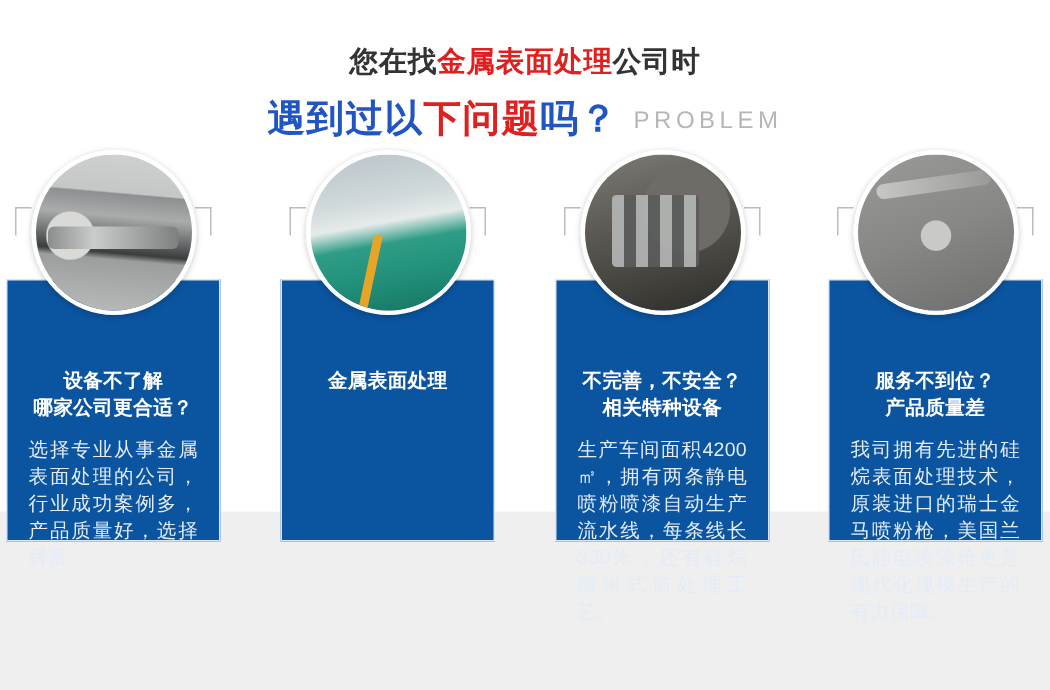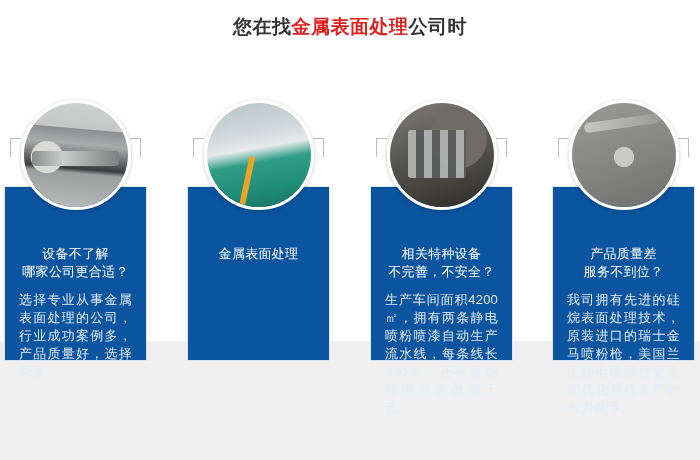--- a/index.html
+++ b/index.html
@@ -13,21 +13,21 @@
 
   
   .grey-band{
     position:absolute;left:0;top:341px;width:700px;height:119px;
     background:#efefef;
   }
 
   
   .header{position:absolute;left:0;top:0;width:700px;text-align:center;}
   .title-line1{
-    margin-top:13px;
+    margin-top:28px;
     font-size:19px;font-weight:700;color:#333333;letter-spacing:.5px;
     line-height:28px;
   }
   .title-line1 .hl{color:#e01f1f;}
   .title-line2{
     margin-top:6px;
     font-size:25px;font-weight:700;letter-spacing:1px;
     color:#2155c4;line-height:34px;
   }
   .title-line2 .hl{color:#e01f1f;}
@@ -91,36 +91,37 @@
 
   
   .ph4{background:
       radial-gradient(circle at 50% 52%, #c9cac8 0 13%, rgba(0,0,0,0) 14%),
       linear-gradient(160deg,#9a9b99 0%,#878886 50%,#6e6f6d 100%);}
   .ph4:after{content:"";position:absolute;left:12%;top:14%;width:74%;height:10%;
       background:linear-gradient(90deg,#c6c7c5,#9a9b99);border-radius:5px;transform:rotate(-8deg);}
 
   .heading{
     padding-top:58px;text-align:center;color:#ffffff;
-    font-size:13px;font-weight:400;line-height:18px;letter-spacing:.3px;
+    font-size:13px;font-weight:700;line-height:18px;letter-spacing:.3px;
   }
   .desc{
     margin:10px 14px 0 14px;color:#e3ecf6;
     font-size:13px;line-height:18px;letter-spacing:.2px;text-align:justify;
   }
 </style>
 </head>
 <body>
 
 <div id="page">
 
   <div class="grey-band"></div>
 
   <div class="header">
     <div class="title-line1"><span>您在找</span><span class="hl">金属表面处理</span><span>公司时</span></div>
+    <div class="title-line2"><span>遇到过以</span><span class="hl">下问题</span><span>吗？</span><span class="title-en">PROBLEM</span></div>
   </div>
 
   <div class="card" style="left:4px;">
     <div class="tag">表面处理找舜富</div>
     <div class="cardbody">
       <div class="circle">
           <div class="ph ph1"></div>
         </div>
       <div class="heading">
         <div>设备不了解</div>
@@ -142,34 +143,34 @@
     </div>
   </div>
 
   <div class="card" style="left:370px;">
     <div class="tag">表面处理找舜富</div>
     <div class="cardbody">
       <div class="circle">
           <div class="ph ph3"></div>
         </div>
       <div class="heading">
+        <div>不完善，不安全？</div>
         <div>相关特种设备</div>
-        <div>不完善，不安全？</div>
       </div>
       <div class="desc">生产车间面积4200㎡，拥有两条静电喷粉喷漆自动生产流水线，每条线长330米，还有硅烷喷淋式前处理工艺。</div>
     </div>
   </div>
 
   <div class="card" style="left:552px;">
     <div class="tag">表面处理找舜富</div>
     <div class="cardbody">
       <div class="circle">
           <div class="ph ph4"></div>
         </div>
       <div class="heading">
+        <div>服务不到位？</div>
         <div>产品质量差</div>
-        <div>服务不到位？</div>
       </div>
       <div class="desc">我司拥有先进的硅烷表面处理技术，原装进口的瑞士金马喷粉枪，美国兰氏静电喷漆枪更是现代化规模生产的有力保障。</div>
     </div>
   </div>
 
 </div>
 
 </body></html>

